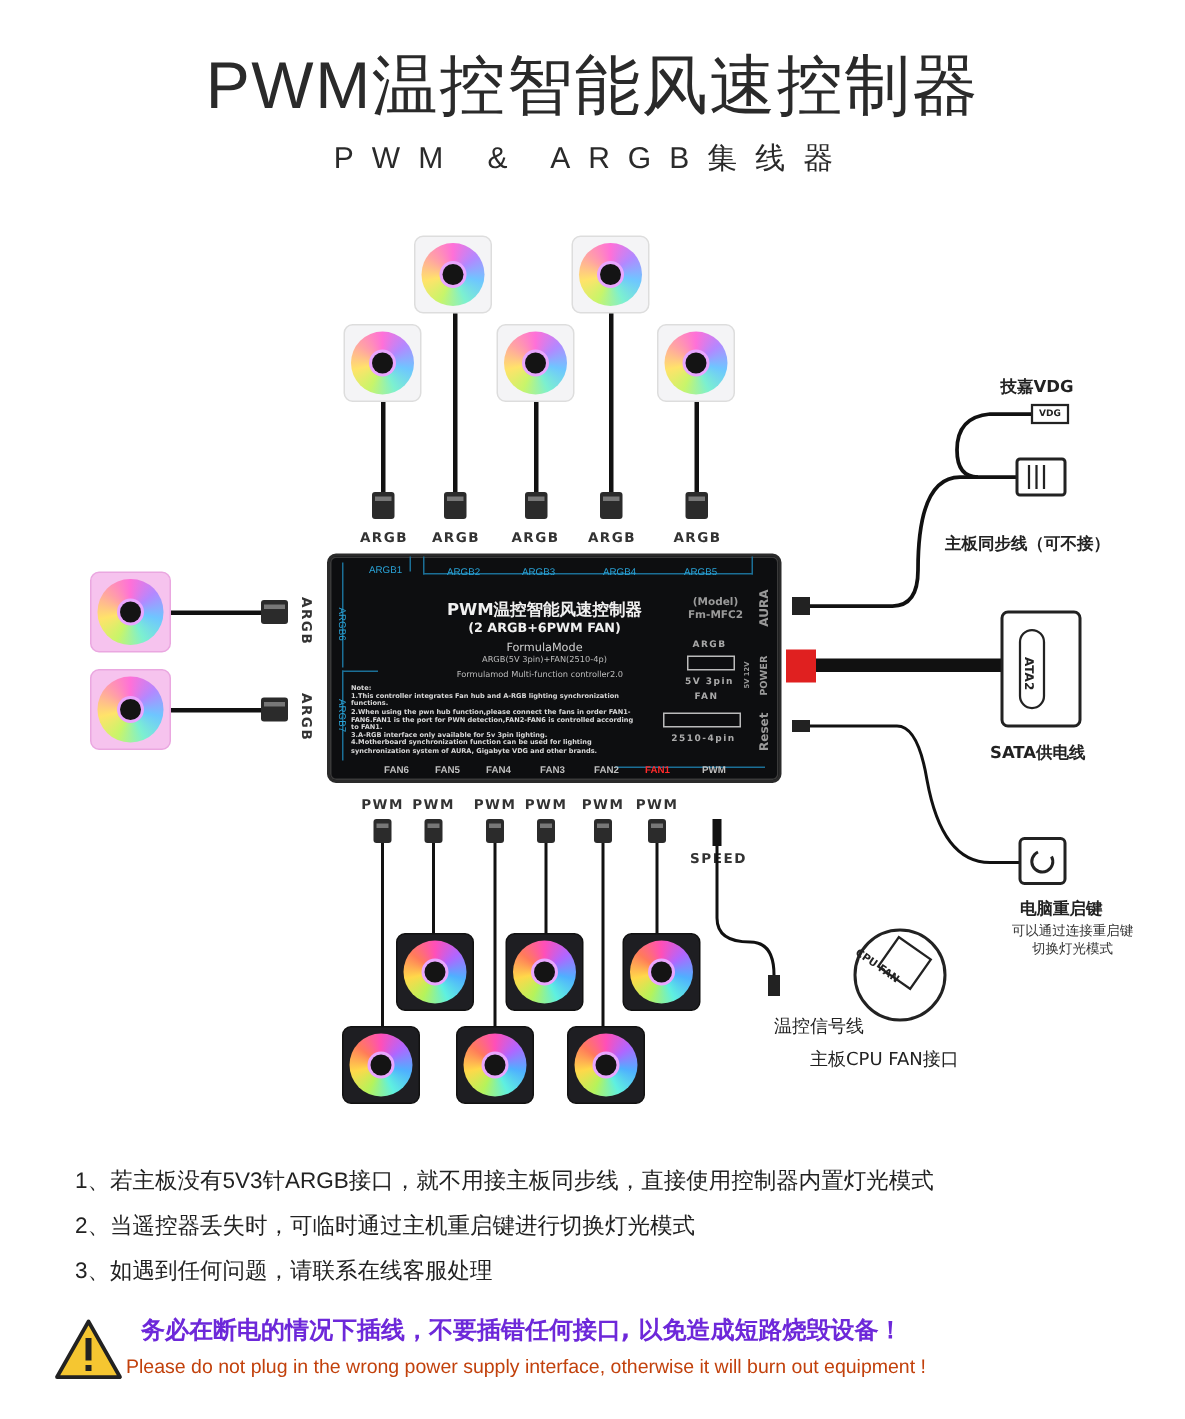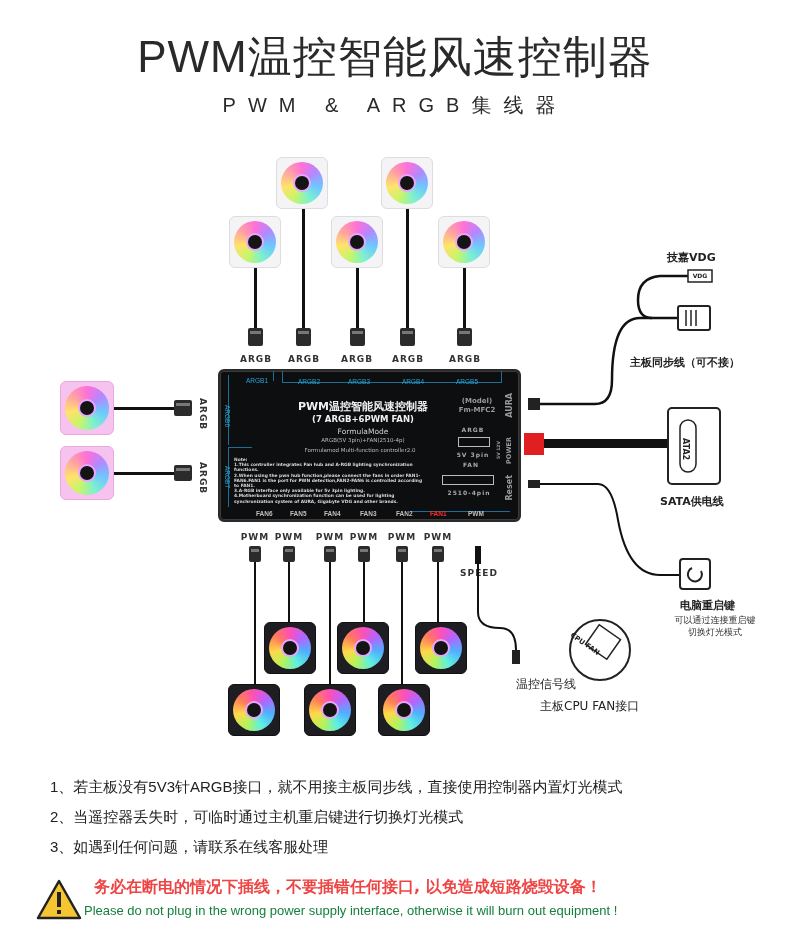--- a/index.html
+++ b/index.html
@@ -45,22 +45,22 @@
   .b-conn { position: absolute; border: 1px solid #bbb; }
   .b-conn-lbl { position: absolute; color: #aaa; font-size: 6px; font-weight: bold; text-align: center; letter-spacing: 1px; }
   .b-trace { position: absolute; border-color: #1b6f96; border-style: solid; border-width: 0; }
 
   
   .r-text { position: absolute; font-size: 11px; font-weight: bold; color: #222; }
   .r-small { position: absolute; font-size: 9px; color: #333; text-align: center; }
 
   
   .instr { position: absolute; left: 50px; font-size: 15px; color: #222; font-family: "Liberation Sans", "DejaVu Sans", sans-serif; }
-  #warn-cn { left: 94px; top: 877px; font-size: 16px; font-weight: bold; color: #ef4444; }
-  #warn-en { left: 84px; top: 903px; font-size: 13px; color: #15803d; font-family: "Liberation Sans", sans-serif; }
+  #warn-cn { left: 94px; top: 877px; font-size: 16px; font-weight: bold; color: #6d28d9; }
+  #warn-en { left: 84px; top: 903px; font-size: 13px; color: #c2410c; font-family: "Liberation Sans", sans-serif; }
 </style>
 </head>
 <body>
 
 <div id="main-title" class="abs">PWM温控智能风速控制器</div>
 <div id="sub-title" class="abs">PWM &amp; ARGB集线器</div>
 
 <div>
   <div class="fan white" style="left:276px;top:157px;width:52px;height:52px;">
       <div class="ring"></div>
@@ -129,21 +129,21 @@
 
   <span class="b-lbl" style="left:26px;top:6px;">ARGB1</span>
   <span class="b-lbl" style="left:78px;top:7px;">ARGB2</span>
   <span class="b-lbl" style="left:128px;top:7px;">ARGB3</span>
   <span class="b-lbl" style="left:182px;top:7px;">ARGB4</span>
   <span class="b-lbl" style="left:236px;top:7px;">ARGB5</span>
   <span class="b-lbl" style="left:4px;top:34px;writing-mode:vertical-rl;">ARGB6</span>
   <span class="b-lbl" style="left:4px;top:95px;writing-mode:vertical-rl;">ARGB7</span>
 
   <div id="b-title">PWM温控智能风速控制器</div>
-  <div id="b-subtitle">(7 ARGB+6PWM FAN)</div>
+  <div id="b-subtitle">(2 ARGB+6PWM FAN)</div>
   <div id="b-brand">FormulaMode</div>
   <div id="b-spec">ARGB(5V 3pin)+FAN(2510-4p)</div>
   <div id="b-desc">Formulamod Multi-function controller2.0</div>
   <div id="b-notes">
     <div>Note:</div>
     <div>1.This controller integrates Fan hub and A-RGB lighting synchronization functions.</div>
     <div>2.When using the pwn hub function,please connect the fans in order FAN1-FAN6.FAN1 is the port for PWN detection,FAN2-FAN6 is controlled according to FAN1.</div>
     <div>3.A-RGB interface only available for 5v 3pin lighting.</div>
     <div>4.Motherboard synchronization function can be used for lighting synchronization system of AURA, Gigabyte VDG and other brands.</div>
   </div>

